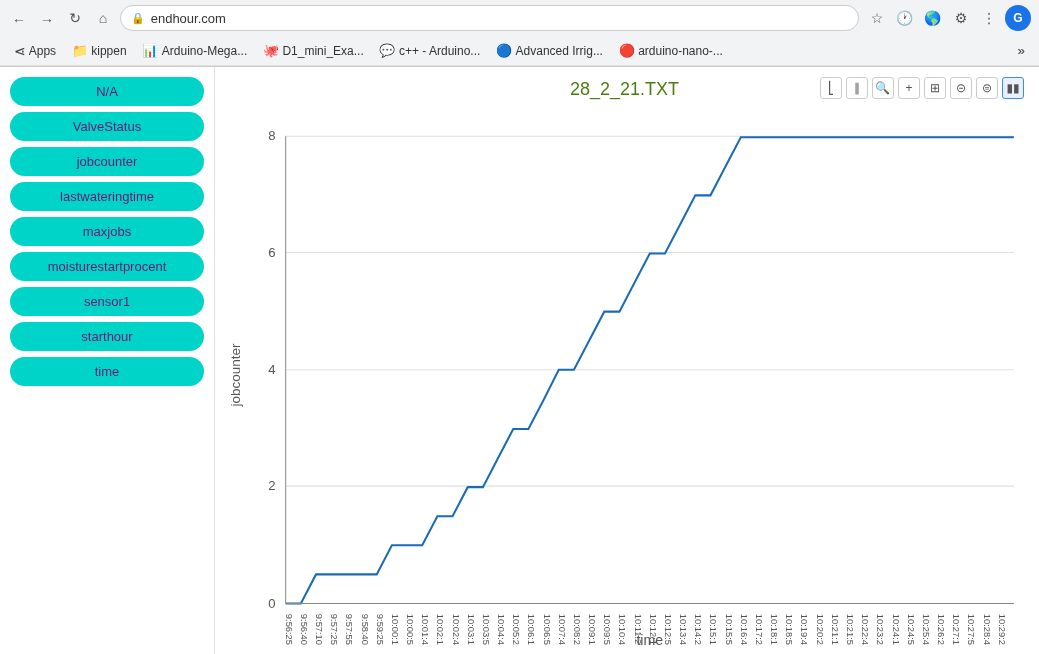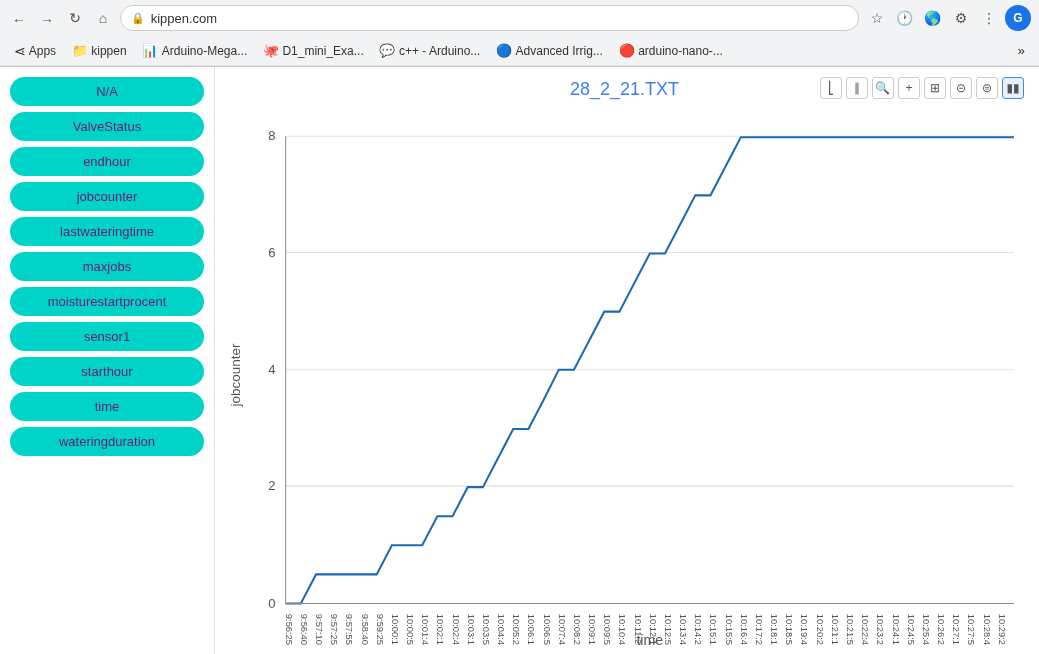--- a/index.html
+++ b/index.html
@@ -150,21 +150,21 @@
       background: #fff;
       cursor: pointer;
       display: flex; align-items: center; justify-content: center;
       font-size: 12px; color: #555;
     }
     .chart-tool-btn.active { background: #e8f0fe; border-color: #4285f4; }
     .chart-title {
       text-align: center;
       font-size: 18px;
       font-weight: normal;
-      color: #3b82f6;
+      color: #4d7c0f;
       margin-bottom: 5px;
       margin-top: 2px;
     }
 
     
     .chart-svg-container {
       flex: 1;
       position: relative;
     }
     svg.chart {
@@ -180,21 +180,21 @@
 <body>
 
 <div class="browser-chrome">
   <div class="browser-toolbar">
     <button class="nav-btn">←</button>
     <button class="nav-btn">→</button>
     <button class="nav-btn">↻</button>
     <button class="nav-btn">⌂</button>
     <div class="address-bar">
       <span class="lock-icon">🔒</span>
-      <span>kippen.com</span>
+      <span>endhour.com</span>
     </div>
     <div class="browser-icons">
       <button class="browser-icon-btn">☆</button>
       <button class="browser-icon-btn">🕐</button>
       <button class="browser-icon-btn">🌎</button>
       <button class="browser-icon-btn">⚙</button>
       <button class="browser-icon-btn">⋮</button>
       <div class="profile-icon">
         <span>G</span>
       </div>
@@ -231,29 +231,27 @@
     </div>
     <button class="more-btn">»</button>
   </div>
 </div>
 
 <div class="main-content">
 
   <div class="sidebar">
     <button class="sidebar-btn">N/A</button>
     <button class="sidebar-btn">ValveStatus</button>
-    <button class="sidebar-btn">endhour</button>
     <button class="sidebar-btn">jobcounter</button>
     <button class="sidebar-btn">lastwateringtime</button>
     <button class="sidebar-btn">maxjobs</button>
     <button class="sidebar-btn">moisturestartprocent</button>
     <button class="sidebar-btn">sensor1</button>
     <button class="sidebar-btn">starthour</button>
     <button class="sidebar-btn">time</button>
-    <button class="sidebar-btn">wateringduration</button>
   </div>
 
   <div class="chart-area">
     <div class="chart-toolbar">
       <button class="chart-tool-btn" title="Area chart">⎣</button>
       <button class="chart-tool-btn" title="Line chart">∥</button>
       <button class="chart-tool-btn" title="Zoom">🔍</button>
       <button class="chart-tool-btn" title="Zoom in">+</button>
       <button class="chart-tool-btn" title="Crosshair">⊞</button>
       <button class="chart-tool-btn" title="Pan">⊝</button>

